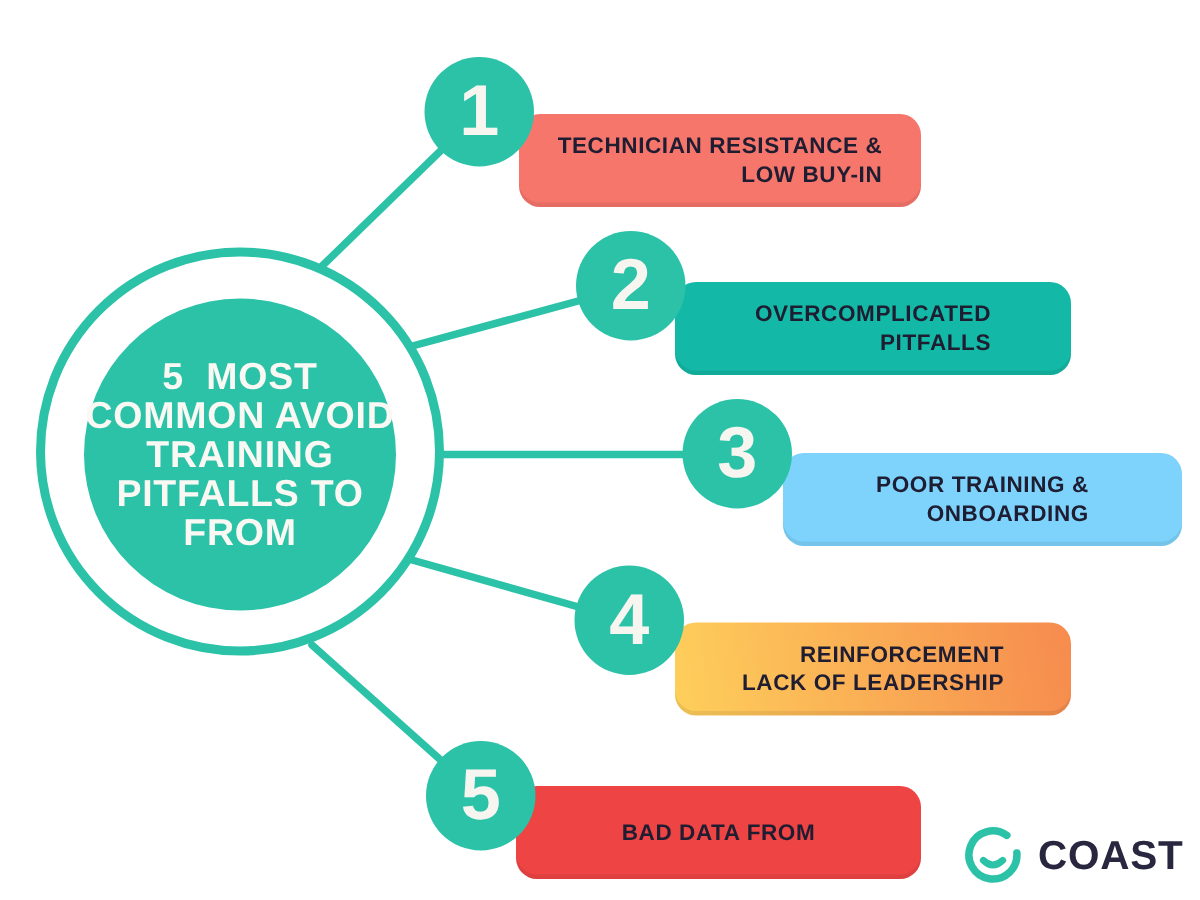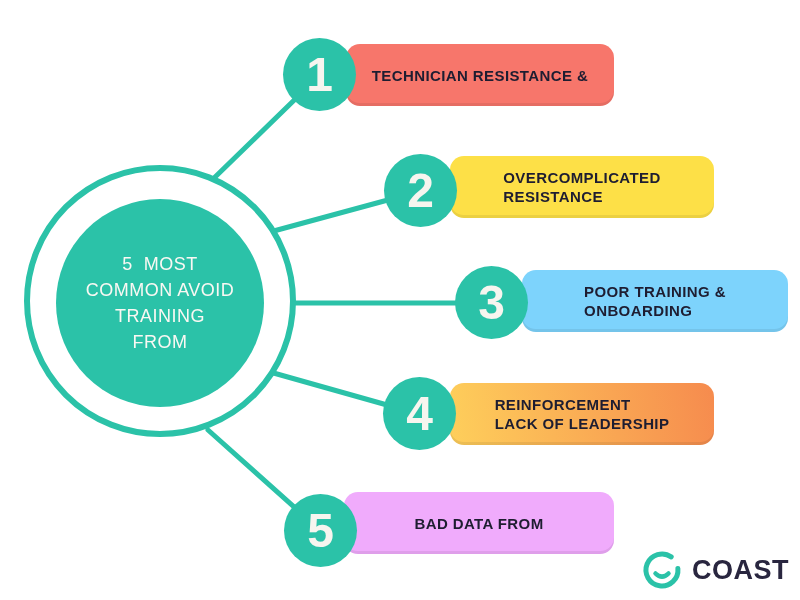--- a/index.html
+++ b/index.html
@@ -8,26 +8,26 @@
 
   
   .lines-svg{position:absolute;left:0;top:0;width:800px;height:600px;z-index:1;}
   .lines-svg line{stroke:var(--teal,#2BC2A8);stroke-width:5;stroke-linecap:round;}
 
   
   .ring{position:absolute;left:24px;top:165px;width:272px;height:272px;border-radius:50%;
         background:#fff;border:6px solid var(--teal,#2BC2A8);box-sizing:border-box;z-index:2;}
   .center-circle{position:absolute;left:56px;top:199px;width:208px;height:208px;border-radius:50%;
         background:var(--teal,#2BC2A8);z-index:3;display:flex;align-items:center;justify-content:center;text-align:center;}
-  .center-text{color:var(--center-text,#FAF8F3);font-weight:normal;font-size:18px;line-height:26px;letter-spacing:.5px;}
+  .center-text{color:var(--center-text,#FAF8F3);font-weight:bold;font-size:25px;line-height:26px;letter-spacing:.5px;}
   .center-text div{white-space:pre;}
 
   
   .bar{position:absolute;height:62px;border-radius:14px;z-index:4;display:flex;align-items:center;justify-content:center;
-       text-align:left;box-shadow:inset 0 -3px 0 rgba(0,0,0,0.07);}
+       text-align:right;box-shadow:inset 0 -3px 0 rgba(0,0,0,0.07);margin-top:32px;}
   .bar .label{color:var(--label-text,#1E1D31);font-weight:bold;font-size:15px;line-height:19px;letter-spacing:.4px;}
   .num{position:absolute;width:73px;height:73px;border-radius:50%;background:var(--teal,#2BC2A8);z-index:5;
        display:flex;align-items:center;justify-content:center;color:var(--number-text,#F7F5EF);
        font-size:48px;font-weight:bold;}
 
   .bar1{left:346px;top:44px;width:268px;}
   .bar2{left:450px;top:156px;width:264px;}
   .bar3{left:522px;top:270px;width:266px;}
   .bar4{left:450px;top:383px;width:264px;}
   .bar5{left:344px;top:492px;width:270px;}
@@ -54,37 +54,39 @@
     <line x1="270" y1="372" x2="419" y2="414"></line>
     <line x1="208" y1="430" x2="321" y2="531"></line>
   </svg>
 
   <div class="ring"></div>
   <div class="center-circle">
     <div class="center-text">
       <div>5  MOST</div>
       <div>COMMON AVOID</div>
       <div>TRAINING</div>
+      <div>PITFALLS TO</div>
       <div>FROM</div>
     </div>
   </div>
 
   <div class="bar bar1" style="background: rgb(247, 118, 107);">
     <div class="label">
       <div>TECHNICIAN RESISTANCE &amp;</div>
+      <div>LOW BUY-IN</div>
     </div>
   </div>
   <div class="num num1">
     <span>1</span>
   </div>
 
-  <div class="bar bar2" style="background: #fde047;">
+  <div class="bar bar2" style="background: #14b8a6;">
     <div class="label">
       <div>OVERCOMPLICATED</div>
-      <div>RESISTANCE</div>
+      <div>PITFALLS</div>
     </div>
   </div>
   <div class="num num2">
     <span>2</span>
   </div>
 
   <div class="bar bar3" style="background: #7dd3fc;">
     <div class="label">
       <div>POOR TRAINING &amp;</div>
       <div>ONBOARDING</div>
@@ -97,21 +99,21 @@
   <div class="bar bar4" style="background: linear-gradient(80deg, rgb(254, 207, 91) 0%, rgb(246, 139, 78) 100%);">
     <div class="label">
       <div>REINFORCEMENT</div>
       <div>LACK OF LEADERSHIP</div>
     </div>
   </div>
   <div class="num num4">
     <span>4</span>
   </div>
 
-  <div class="bar bar5" style="background: #f0abfc;">
+  <div class="bar bar5" style="background: #ef4444;">
     <div class="label">
       <div>BAD DATA FROM</div>
     </div>
   </div>
   <div class="num num5">
     <span>5</span>
   </div>
 
   <div class="logo">
     <svg class="logo-icon" viewBox="0 0 44 44">

